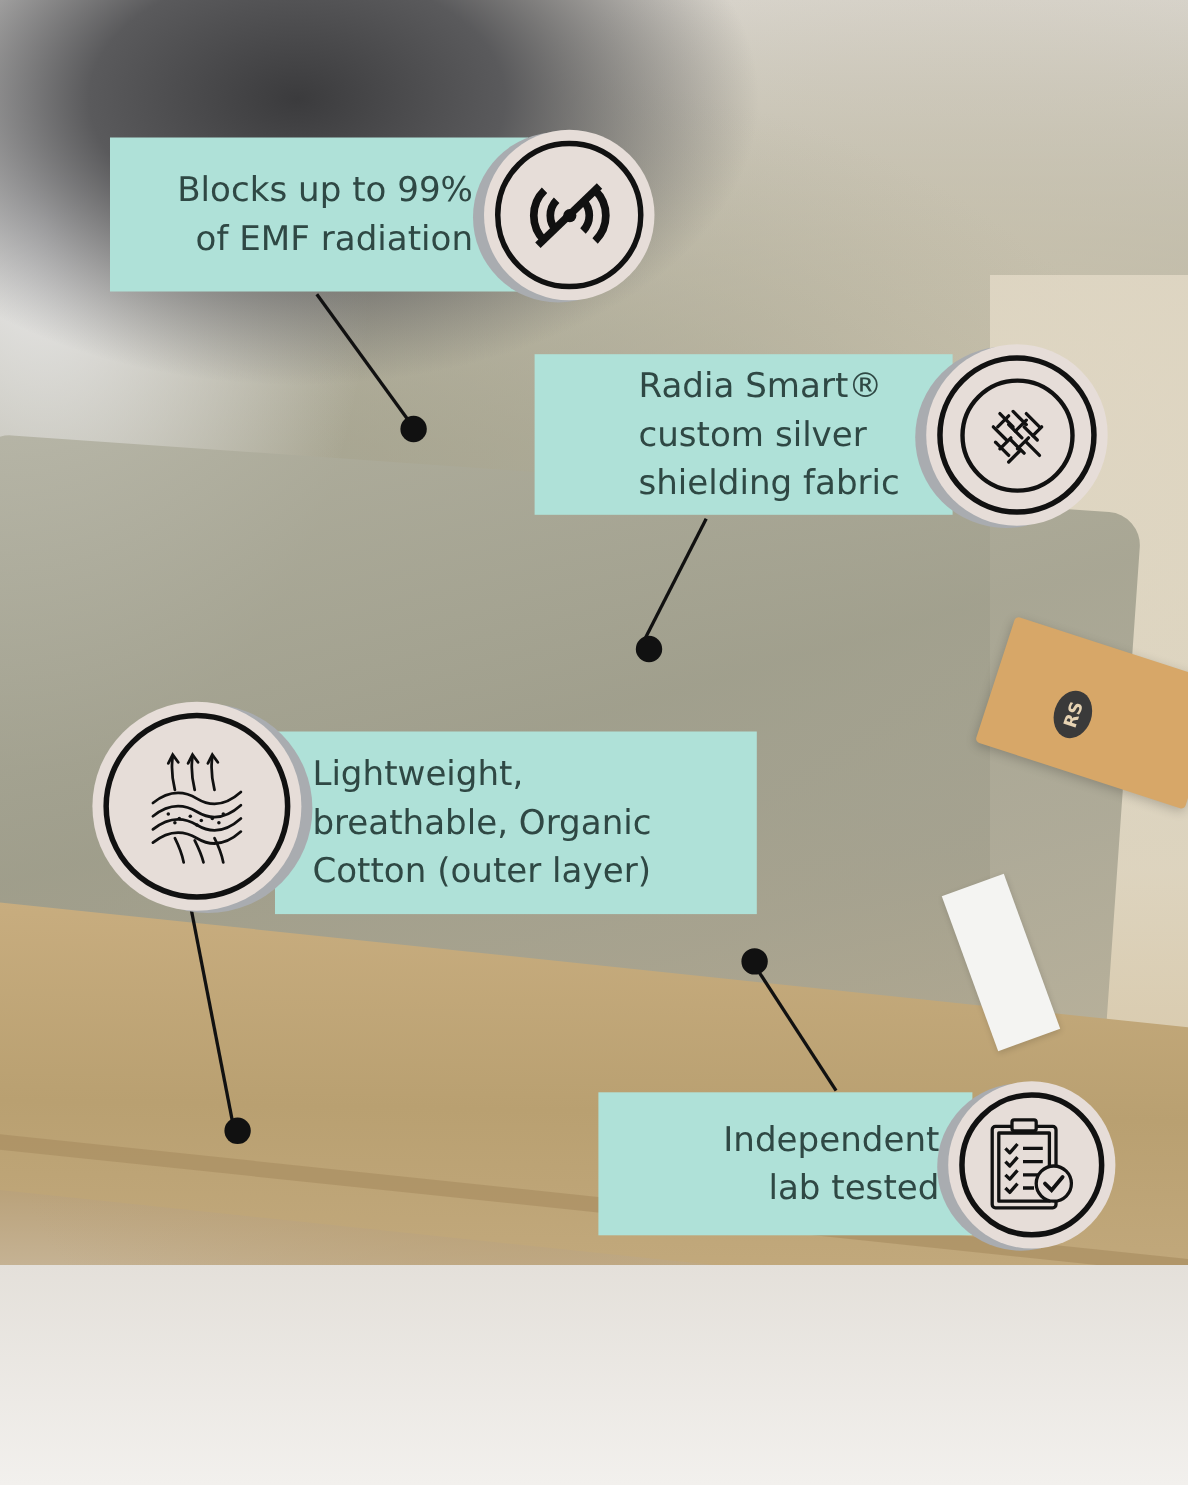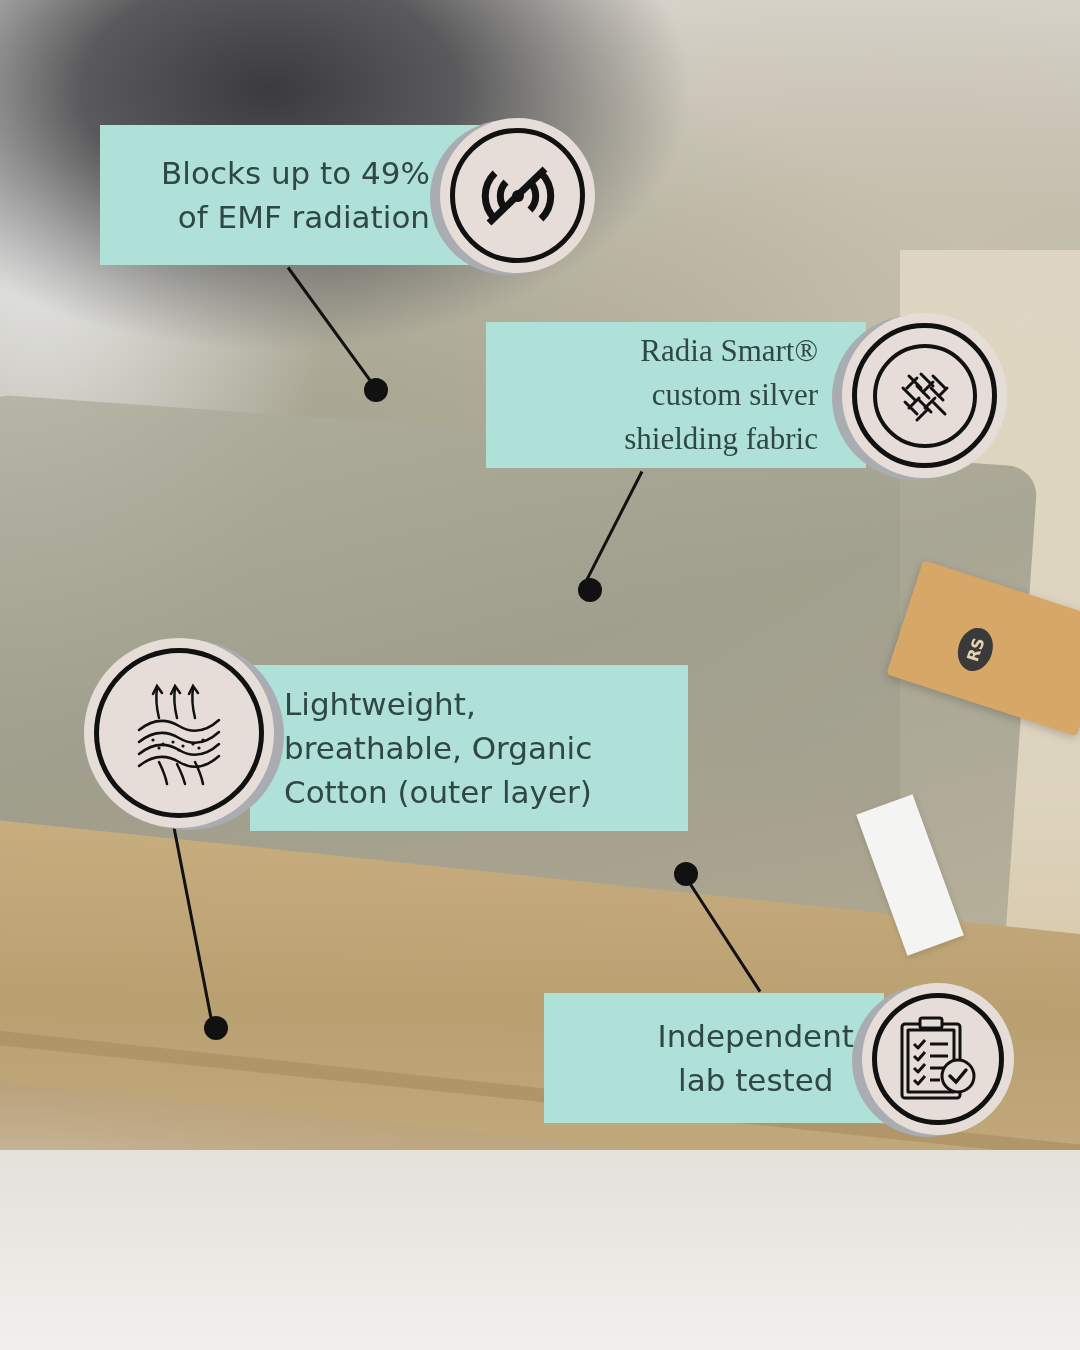--- a/index.html
+++ b/index.html
@@ -59,37 +59,37 @@
 <div class="connector" style="left:642px;top:470px;width:132px;transform:rotate(117deg);"></div>
 <div class="dot" style="left:578px;top:578px;"></div>
 
 <div class="connector" style="left:174px;top:826px;width:206px;transform:rotate(79deg);"></div>
 <div class="dot" style="left:204px;top:1016px;"></div>
 
 <div class="connector" style="left:686px;top:876px;width:136px;transform:rotate(57deg);"></div>
 <div class="dot" style="left:674px;top:862px;"></div>
 
 <div class="callout" style="left:100px;top:125px;width:380px;height:140px;justify-content:flex-end;text-align:right;padding-right:50px;box-sizing:border-box;">
-  <span class="txt">Blocks up to 49%
+  <span class="txt">Blocks up to 99%
 of EMF radiation</span>
 </div>
 <div class="badge" style="left:440px;top:118px;width:155px;height:155px;">
   <div class="ring">
     <svg width="90" height="90" viewBox="0 0 90 90">
       <circle cx="45" cy="45" r="6" fill="#111"></circle>
       <path d="M33 31 A20 20 0 0 0 33 59" stroke="#111" stroke-width="7" fill="none"></path>
       <path d="M57 31 A20 20 0 0 1 57 59" stroke="#111" stroke-width="7" fill="none"></path>
       <path d="M22 22 A32 32 0 0 0 22 68" stroke="#111" stroke-width="7" fill="none"></path>
       <path d="M68 22 A32 32 0 0 1 68 68" stroke="#111" stroke-width="7" fill="none"></path>
       <line x1="16" y1="72" x2="72" y2="18" stroke="#111" stroke-width="7"></line>
     </svg>
   </div>
 </div>
 
-<div class="callout" style="left:486px;top:322px;width:380px;height:146px;justify-content:flex-end;text-align:right;padding-right:48px;box-sizing:border-box;font-family:Liberation Serif, serif;">
+<div class="callout" style="left:486px;top:322px;width:380px;height:146px;justify-content:flex-end;padding-right:48px;box-sizing:border-box;">
   <span class="txt">Radia Smart®
 custom silver
 shielding fabric</span>
 </div>
 <div class="badge" style="left:842px;top:313px;width:165px;height:165px;">
   <div class="ring">
     <div style="width:96px;height:96px;border:4px solid #111;border-radius:50%;display:flex;align-items:center;justify-content:center;">
       <svg width="60" height="60" viewBox="0 0 60 60">
         <g stroke="#111" stroke-width="3" stroke-linecap="round">
           <line x1="14" y1="10" x2="26" y2="22"></line>
@@ -144,21 +144,21 @@
           <circle cx="64" cy="66" r="1.6"></circle>
           <circle cx="74" cy="62" r="1.6"></circle>
         <circle cx="30" cy="70" r="1.6"></circle>
           <circle cx="50" cy="72" r="1.6"></circle>
           <circle cx="70" cy="70" r="1.6"></circle>
       </g>
     </svg>
   </div>
 </div>
 
-<div class="callout" style="left:544px;top:993px;width:340px;height:130px;justify-content:flex-end;text-align:center;padding-right:30px;box-sizing:border-box;">
+<div class="callout" style="left:544px;top:993px;width:340px;height:130px;justify-content:flex-end;text-align:right;padding-right:30px;box-sizing:border-box;">
   <span class="txt">Independent
 lab tested</span>
 </div>
 <div class="badge" style="left:862px;top:983px;width:152px;height:152px;">
   <div class="ring">
     <svg width="84" height="90" viewBox="0 0 84 90">
       <g stroke="#111" stroke-width="3" fill="none" stroke-linejoin="round">
         <rect x="6" y="10" width="58" height="74" rx="3"></rect>
         <rect x="12" y="16" width="46" height="62"></rect>
         <rect x="24" y="4" width="22" height="10" rx="2" fill="#e6ddd8"></rect>

